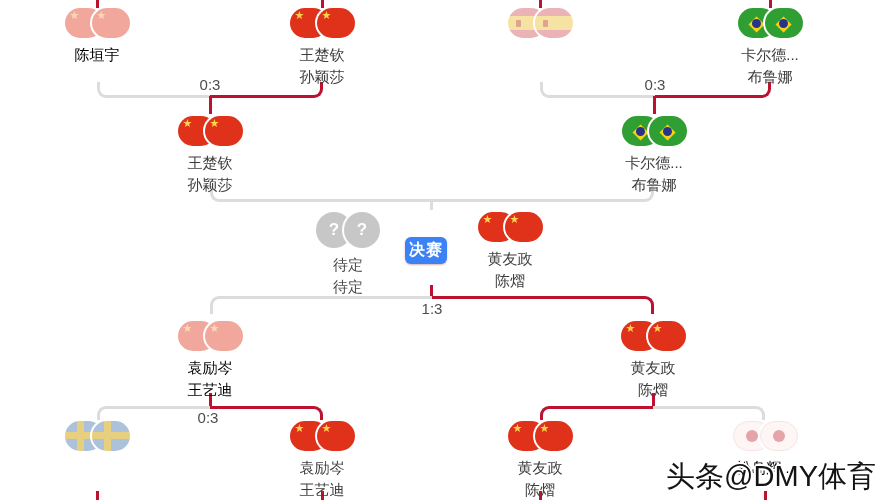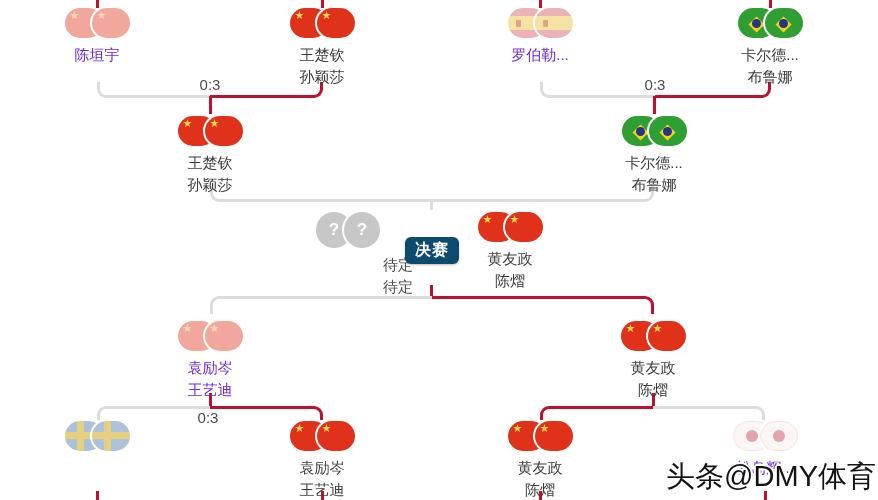--- a/index.html
+++ b/index.html
@@ -5,22 +5,22 @@
   html,body{margin:0;padding:0;background:#fff;}
   #stage{position:relative;width:878px;height:500px;background:#fff;overflow:hidden;
          font-family:"Liberation Sans","DejaVu Sans",sans-serif;}
 
   
   .team{position:absolute;width:130px;text-align:center;}
   .flags{display:flex;justify-content:center;align-items:center;margin-bottom:6px;}
   .flag{position:relative;width:38px;height:30px;border-radius:15px;flex:0 0 auto;box-sizing:border-box;}
   .flag.f2{margin-left:-11px;box-shadow:0 0 0 2px #fff;}
   .nm{font-size:15px;line-height:22px;color:#3d3d3d;}
-  .team.lose .nm{color:#6d28d9;}
-  .team.tbd .nm{color:#4c4c4c;text-align:right;}
+  .team.lose .nm{color:#000000;}
+  .team.tbd .nm{color:#4c4c4c;}
 
   
   [data-flag="china"]{background:#e0311a;}
   [data-flag="china"]::before{content:"★";position:absolute;left:5px;top:1px;font-size:11px;line-height:13px;color:#fcd24c;}
   [data-flag="china-faded"]{background:#f2a79c;}
   [data-flag="china-faded"]::before{content:"★";position:absolute;left:5px;top:1px;font-size:11px;line-height:13px;color:#f9d9b5;}
   [data-flag="brazil"]{background:#2f9e33;}
   [data-flag="brazil"]::before{content:"◆";position:absolute;inset:0;display:flex;align-items:center;justify-content:center;font-size:21px;color:#f5d216;}
   [data-flag="brazil"]::after{content:"";position:absolute;left:50%;top:50%;width:9px;height:9px;margin:-4.5px 0 0 -4.5px;border-radius:50%;background:#26348a;}
   [data-flag="spain-faded"]{background:linear-gradient(#ecb3b6 0 8px,#f6e3a4 8px 22px,#ecb3b6 22px);}
@@ -39,21 +39,21 @@
   .elb.red{border-color:#bc1230;}
   .elb-bl{border-left-width:3px;border-bottom-width:3px;border-bottom-left-radius:9px;}
   .elb-br{border-right-width:3px;border-bottom-width:3px;border-bottom-right-radius:9px;}
   .elb-tl{border-left-width:3px;border-top-width:3px;border-top-left-radius:9px;}
   .elb-tr{border-right-width:3px;border-top-width:3px;border-top-right-radius:9px;}
   .vstub{position:absolute;width:3px;background:#dcdcdc;}
   .vstub.red{background:#bc1230;}
 
   
   .lbl{position:absolute;width:124px;font-size:15px;color:#4d4d4d;text-align:center;}
-  .final-btn{position:absolute;left:405px;top:237px;width:54px;height:27px;background:#0c4a6e;color:#fff;
+  .final-btn{position:absolute;left:405px;top:237px;width:42px;height:27px;background:#3b82f6;color:#fff;
      font-size:16px;font-weight:bold;border:none;border-radius:6px;display:flex;align-items:center;
      justify-content:center;letter-spacing:1px;box-shadow:0 1px 2px rgba(120,0,8,.3);cursor:pointer;
      font-family:"Liberation Sans","DejaVu Sans",sans-serif;padding:0;}
   .wm{position:absolute;right:2px;bottom:3px;font-size:29px;font-weight:normal;color:#141414;white-space:nowrap;
      z-index:50;text-shadow:-2px 0 #fff,2px 0 #fff,0 -2px #fff,0 2px #fff,-1px -1px #fff,1px 1px #fff,-1px 1px #fff,1px -1px #fff;}
 </style>
 </head>
 <body>
 
 <div id="stage">
@@ -87,20 +87,21 @@
   <div class="elb elb-tr" style="left:653px;top:406px;width:112px;height:14px"></div>
   <div class="vstub red" style="left:652px;top:393px;height:13px"></div>
 
   <div class="vstub red" style="left:96px;top:491px;height:9px"></div>
   <div class="vstub red" style="left:321px;top:491px;height:9px"></div>
   <div class="vstub red" style="left:539px;top:491px;height:9px"></div>
   <div class="vstub red" style="left:764px;top:491px;height:9px"></div>
 
   <div class="lbl" style="left:148px;top:76px">0:3</div>
   <div class="lbl" style="left:593px;top:76px">0:3</div>
+  <div class="lbl" style="left:370px;top:300px">1:3</div>
   <div class="lbl" style="left:146px;top:409px">0:3</div>
 
   <div class="team lose" style="left:32px;top:8px">
     <div class="flags">
       <span class="flag f1" data-flag="china-faded"></span>
       <span class="flag f2" data-flag="china-faded"></span>
     </div>
     <div class="nm">陈垣宇</div>
   </div>
 
@@ -111,21 +112,20 @@
     </div>
     <div class="nm">王楚钦</div>
     <div class="nm">孙颖莎</div>
   </div>
 
   <div class="team lose" style="left:475px;top:8px">
     <div class="flags">
       <span class="flag f1" data-flag="spain-faded"></span>
       <span class="flag f2" data-flag="spain-faded"></span>
     </div>
-    <div class="nm">罗伯勒...</div>
   </div>
 
   <div class="team win" style="left:705px;top:8px">
     <div class="flags">
       <span class="flag f1" data-flag="brazil"></span>
       <span class="flag f2" data-flag="brazil"></span>
     </div>
     <div class="nm">卡尔德...</div>
     <div class="nm">布鲁娜</div>
   </div>

